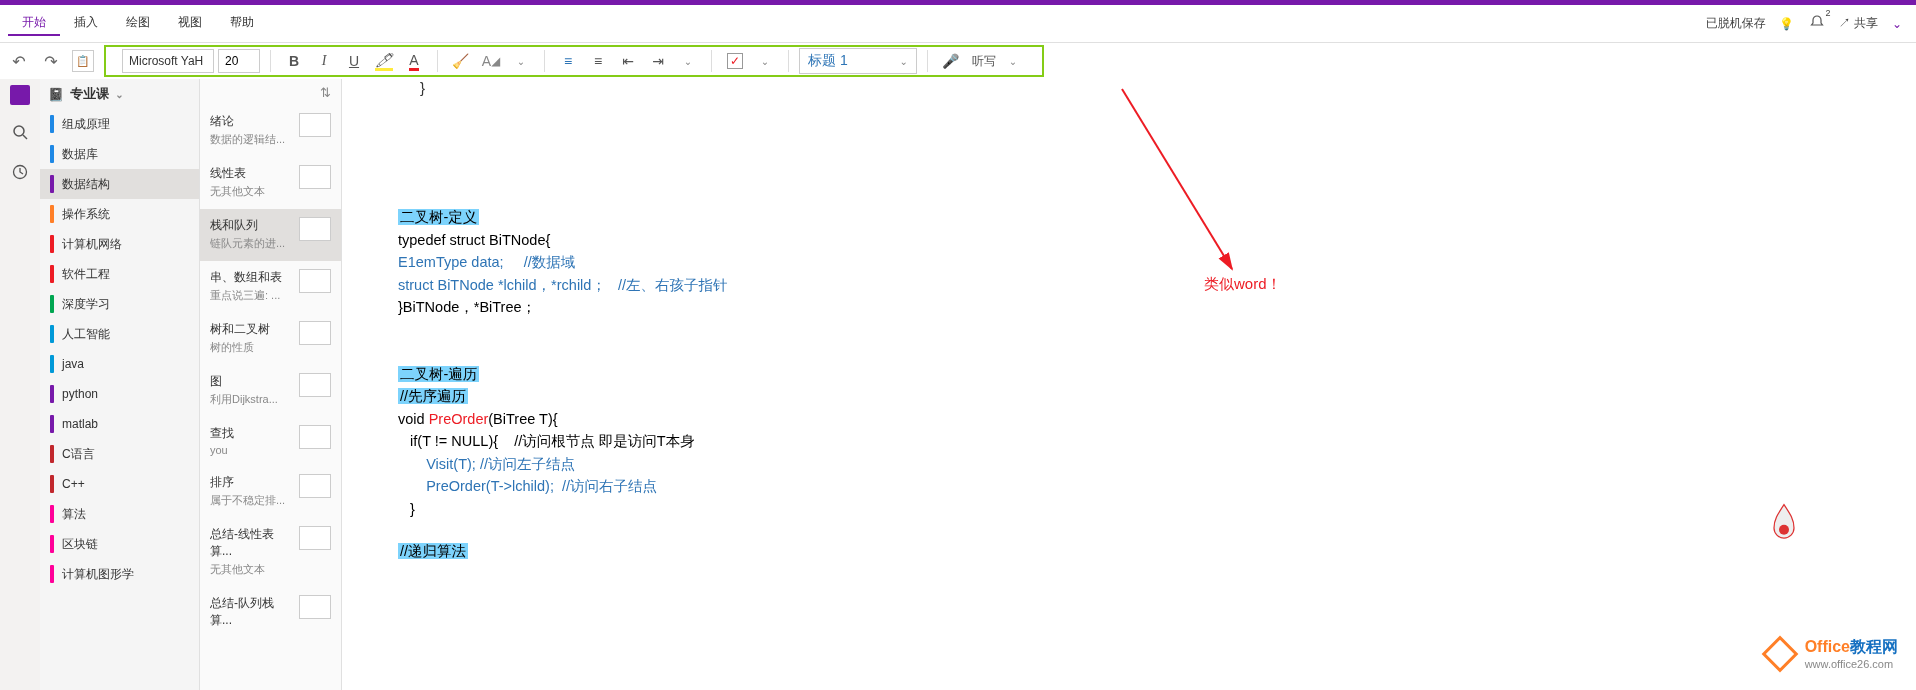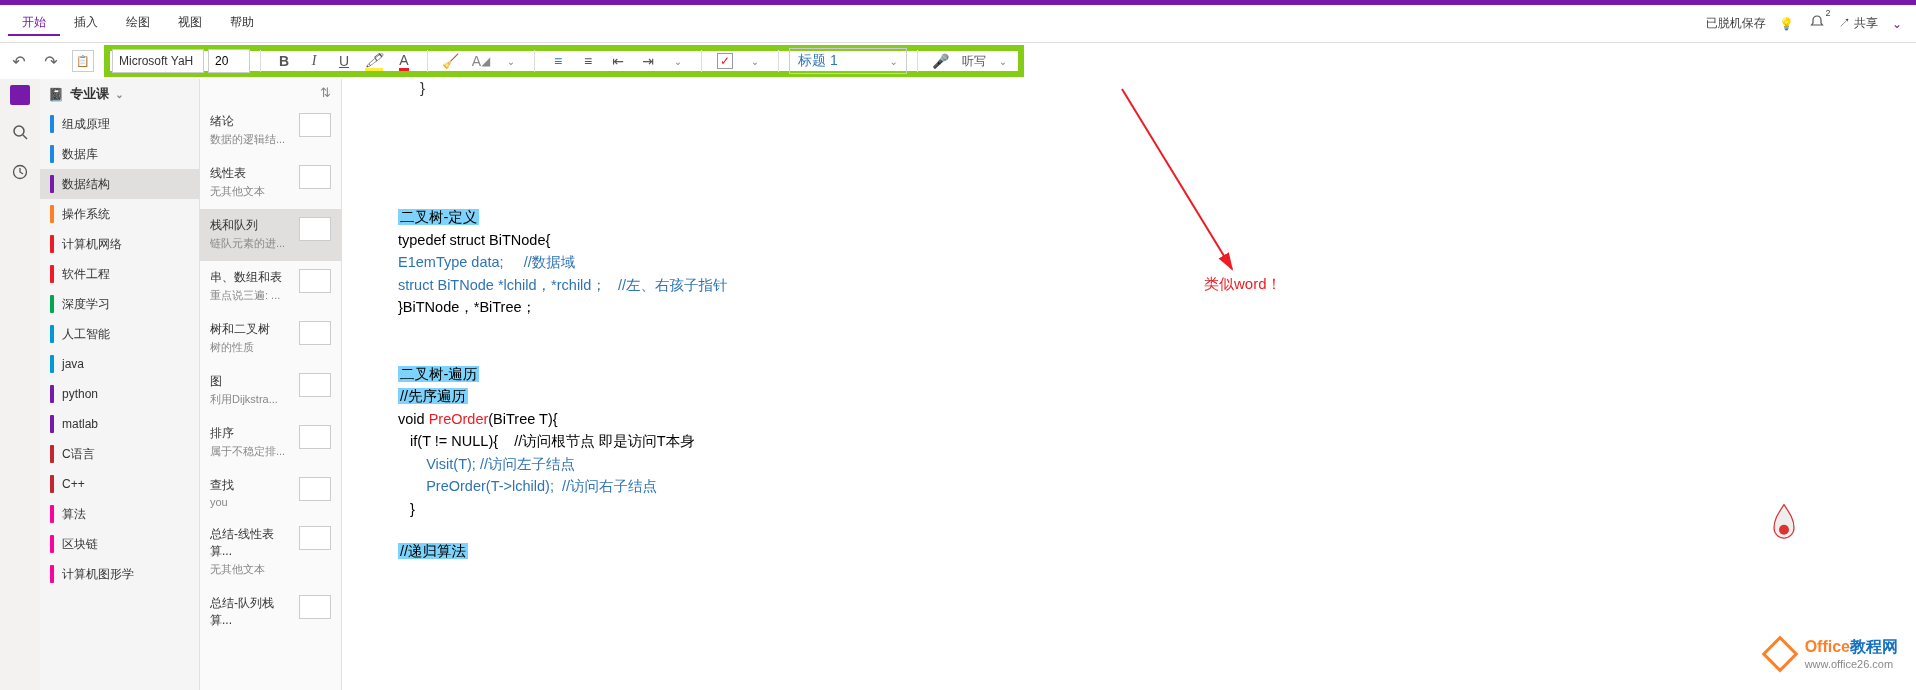--- a/index.html
+++ b/index.html
@@ -12,21 +12,21 @@
     .tab.active { color: #7719AA; border-bottom: 2px solid #7719AA; }
     .tabs-right { margin-left: auto; display: flex; align-items: center; gap: 14px; padding-right: 14px; font-size: 12px; color: #444; }
     .tabs-right span, .tabs-right svg { cursor: pointer; }
     .notif { position: relative; }
     .notif sup { position: absolute; top: -6px; right: -6px; font-size: 9px; }
     
     .ribbon-row { display: flex; align-items: center; height: 36px; padding-left: 8px; }
     .qat { display: flex; gap: 10px; align-items: center; padding-right: 6px; }
     .qat-btn { width: 22px; height: 22px; display: flex; align-items: center; justify-content: center; cursor: pointer; color: #666; }
     
-    .ribbon { display: flex; align-items: center; border: 6px solid #84cc16; gap: 4px; padding: 2px 2px; height: 32px; margin-left: 4px; }
+    .ribbon { display: flex; align-items: center; border: 2px solid #84cc16; gap: 4px; padding: 2px 16px; height: 32px; margin-left: 4px; }
     .sep { width: 1px; height: 22px; background: #ddd; margin: 0 6px; }
     .font-name { border: 1px solid #ccc; height: 24px; width: 92px; font-size: 12px; padding: 2px 6px; color: #333; }
     .font-size { border: 1px solid #ccc; height: 24px; width: 42px; font-size: 12px; padding: 2px 6px; text-align: left; }
     .rbtn { width: 26px; height: 24px; display: flex; align-items: center; justify-content: center; cursor: pointer; font-size: 14px; color: #555; }
     .chev { color: #888; font-size: 10px; }
     .style-select { border: 1px solid #ccc; height: 26px; width: 118px; font-size: 14px; padding: 2px 8px; color: #2e75b6; display: flex; align-items: center; justify-content: space-between; }
     .dictate-lbl { font-size: 12px; color: #555; margin-left: 4px; }
     .cb { width: 16px; height: 16px; border: 1px solid #999; display:inline-flex;align-items:center;justify-content:center;color:#ed1c24;font-size:12px;}
     
     .main { display: flex; height: calc(100% - 65px); }
@@ -274,29 +274,29 @@
         </div>
         <div class="pg">
           <div class="pg-txt">
             <div class="pg-title">图</div>
             <div class="pg-sub">利用Dijkstra...</div>
           </div>
           <div class="pg-thumb"></div>
         </div>
         <div class="pg">
           <div class="pg-txt">
+            <div class="pg-title">查找</div>
+            <div class="pg-sub">you</div>
+          </div>
+          <div class="pg-thumb"></div>
+        </div>
+        <div class="pg">
+          <div class="pg-txt">
             <div class="pg-title">排序</div>
             <div class="pg-sub">属于不稳定排...</div>
-          </div>
-          <div class="pg-thumb"></div>
-        </div>
-        <div class="pg">
-          <div class="pg-txt">
-            <div class="pg-title">查找</div>
-            <div class="pg-sub">you</div>
           </div>
           <div class="pg-thumb"></div>
         </div>
         <div class="pg">
           <div class="pg-txt">
             <div class="pg-title">总结-线性表算...</div>
             <div class="pg-sub">无其他文本</div>
           </div>
           <div class="pg-thumb"></div>
         </div>

